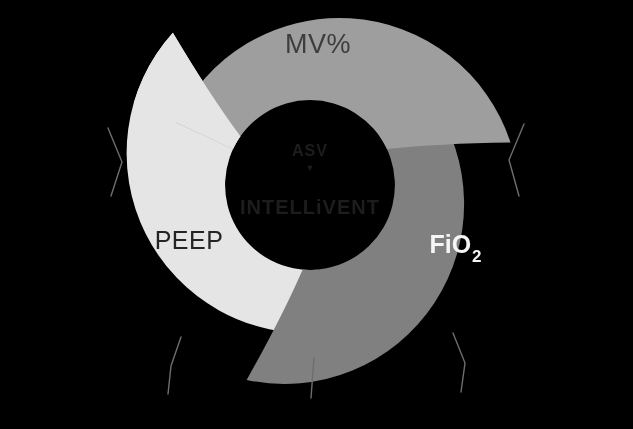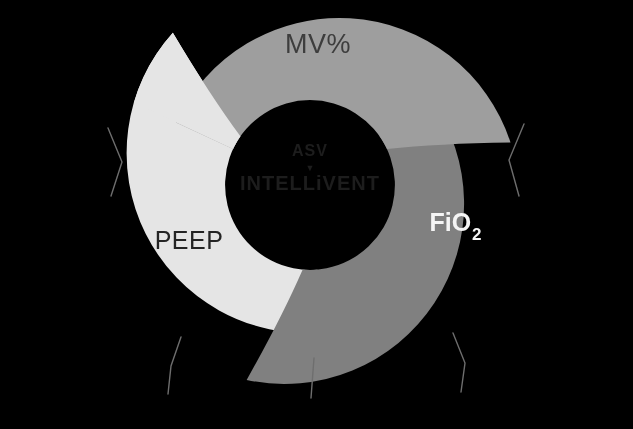--- a/index.html
+++ b/index.html
@@ -35,21 +35,21 @@
   }
   .label-peep {
     left: 189px;
     top: 228px;
     font-size: 25px;
     font-weight: 500;
     letter-spacing: 0.5px;
   }
   .label-fio2 {
     left: 455px;
-    top: 210px;
+    top: 232px;
     font-size: 25px;
     font-weight: 700;
   }
   .label-fio2 sub {
     font-size: 17px;
     position: relative;
     bottom: -3px;
     left: 1px;
   }
   .center-block {
@@ -66,21 +66,21 @@
     letter-spacing: 1px;
   }
   .center-marker {
     font-size: 9px;
     margin-top: 5px;
   }
   .center-line2 {
     font-size: 20px;
     font-weight: 700;
     letter-spacing: 1px;
-    margin-top: 0;
+    margin-top: 24px;
   }
 </style>
 </head>
 <body>
 
 <div class="stage" style="background-color: rgb(0, 0, 0);">
 
   <svg width="633" height="429" viewBox="0 0 633 429">
     <defs>
       <clipPath id="clipLightTip">

